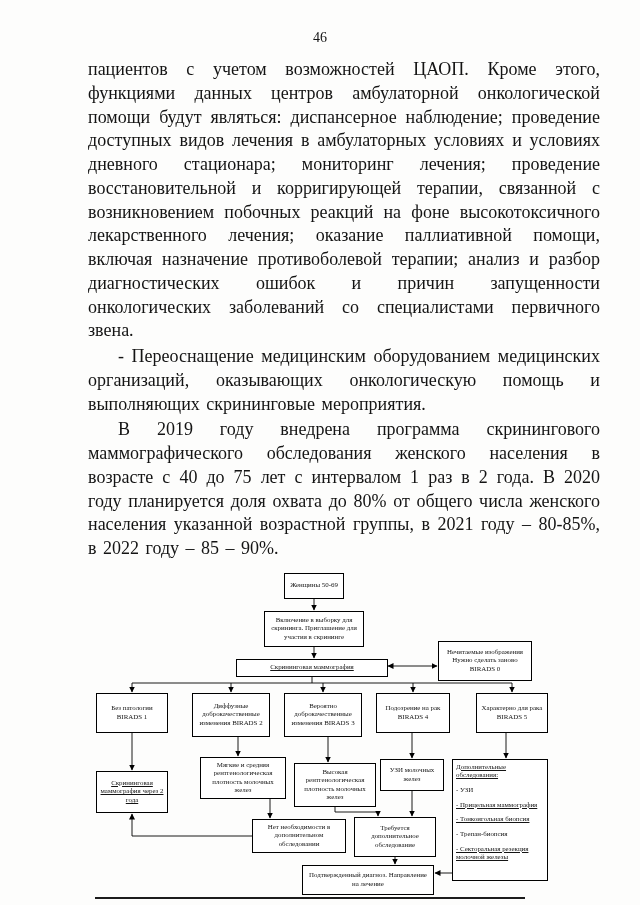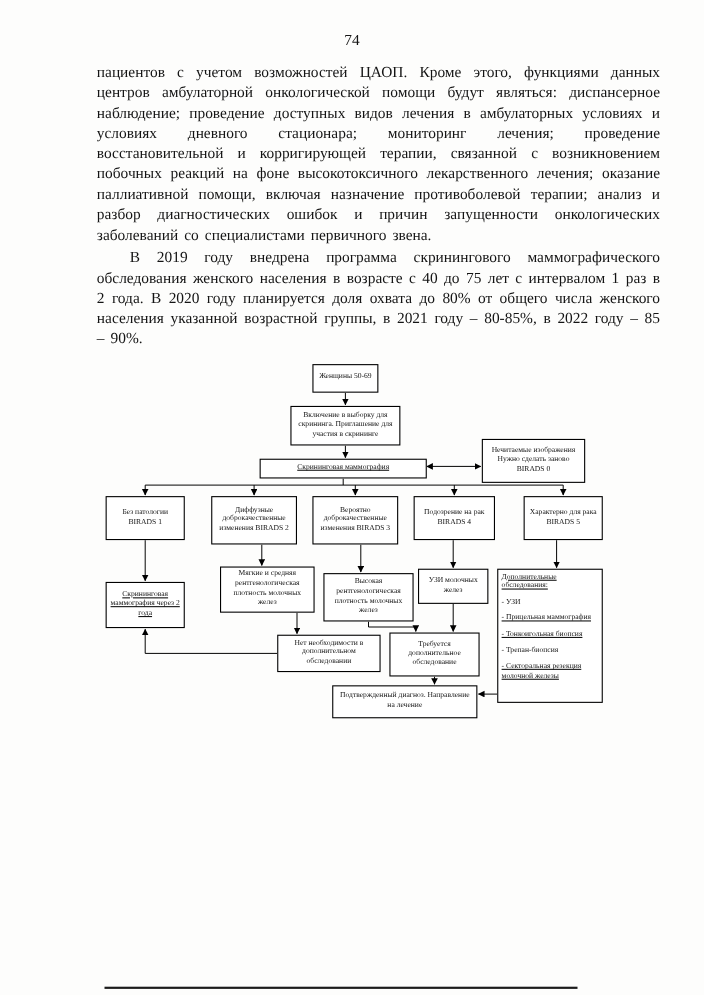--- a/index.html
+++ b/index.html
@@ -14,21 +14,21 @@
   }
   .page-num {
     padding-top:30px;
     text-align:center;
     font-size:14px;
     margin-bottom:12px;
   }
   .content { padding:0 40px 0 88px; }
   .para {
     text-align:justify;
-    font-size:14px;
+    font-size:18px;
     line-height:1.32;
     word-spacing:2px;
   }
   .indent { text-indent:30px; }
   .para + .para { margin-top:2px; }
 
   
   .flow {
     position:relative;
     margin:10px 0 0 88px;
@@ -59,24 +59,25 @@
     left:95px; top:897px;
     width:430px; height:2px;
     background:#1c1c1c;
   }
 </style>
 </head>
 <body>
 
 <div class="page">
 
-  <div class="page-num">74</div>
+  <div class="page-num">46</div>
 
   <div class="content">
     <p class="para">пациентов с учетом возможностей ЦАОП. Кроме этого, функциями данных центров амбулаторной онкологической помощи будут являться: диспансерное наблюдение; проведение доступных видов лечения в амбулаторных условиях и условиях дневного стационара; мониторинг лечения; проведение восстановительной и корригирующей терапии, связанной с возникновением побочных реакций на фоне высокотоксичного лекарственного лечения; оказание паллиативной помощи, включая назначение противоболевой терапии; анализ и разбор диагностических ошибок и причин запущенности онкологических заболеваний со специалистами первичного звена.</p>
+    <p class="para indent">- Переоснащение медицинским оборудованием медицинских организаций, оказывающих онкологическую помощь и выполняющих скрининговые мероприятия.</p>
     <p class="para indent">В 2019 году внедрена программа скринингового маммографического обследования женского населения в возрасте с 40 до 75 лет с интервалом 1 раз в 2 года. В 2020 году планируется доля охвата до 80% от общего числа женского населения указанной возрастной группы, в 2021 году – 80-85%, в 2022 году – 85 – 90%.</p>
   </div>
 
   <div class="flow">
 
     <svg class="connectors" width="512" height="334">
       <defs>
         <marker id="arrE" markerWidth="7" markerHeight="7" refX="5.5" refY="3" orient="auto" markerUnits="userSpaceOnUse">
           <path d="M0,0 L6,3 L0,6 z" fill="#000"></path>
         </marker>

